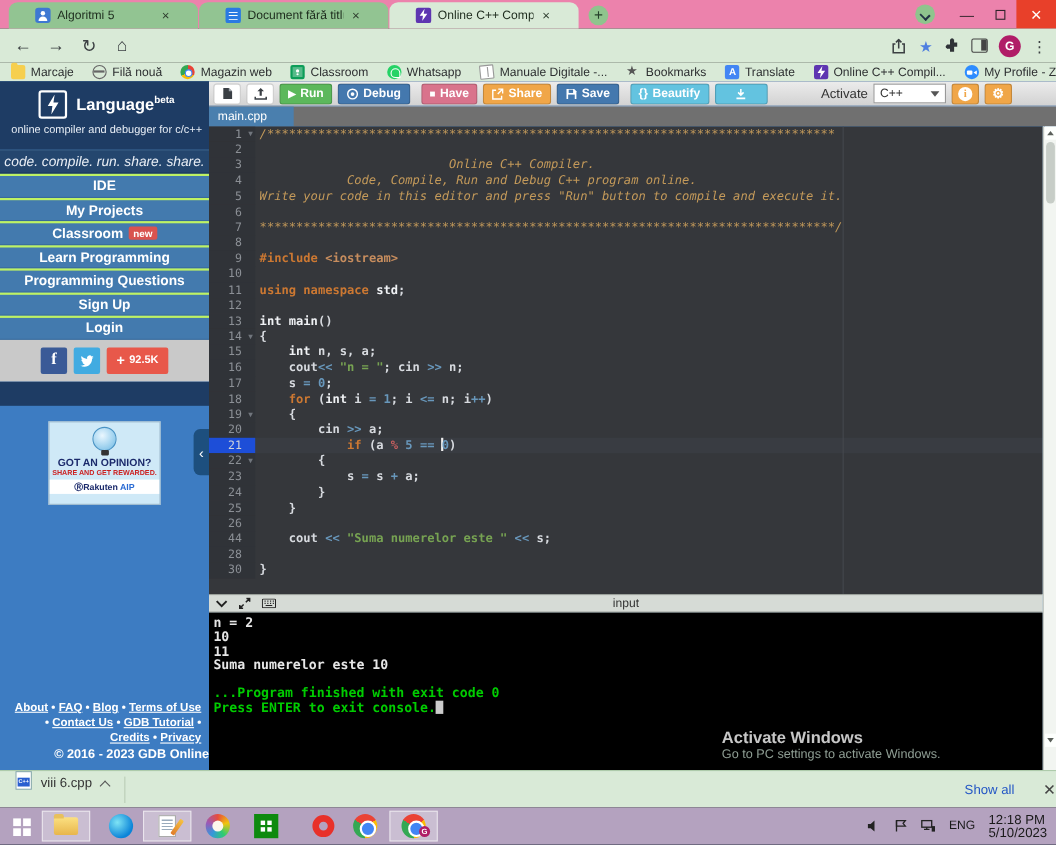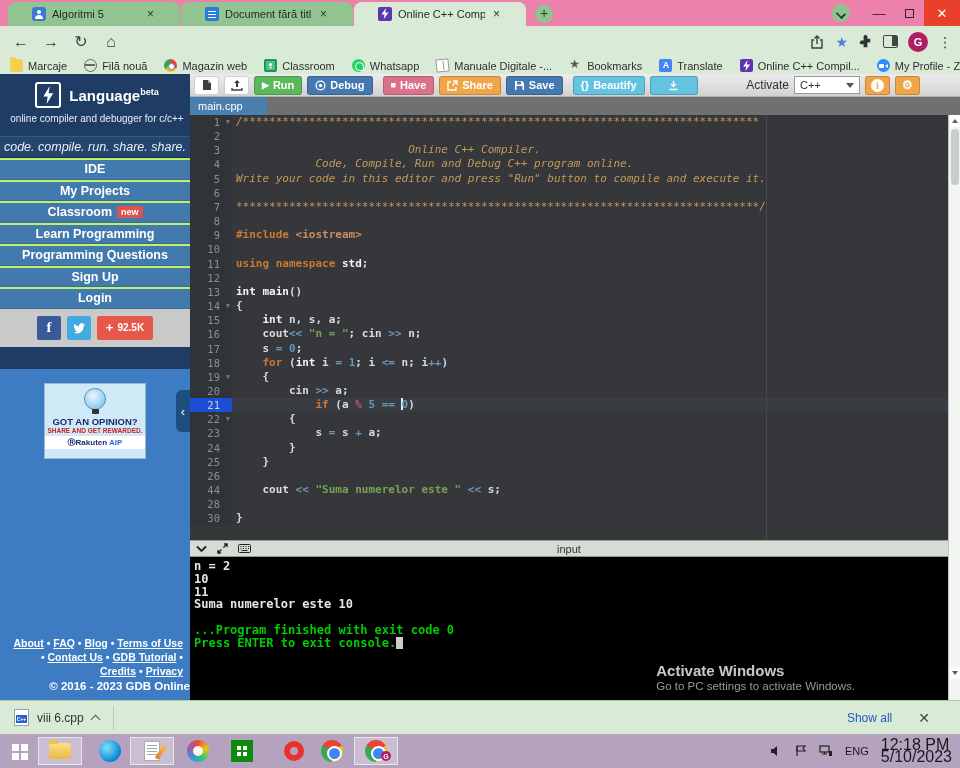--- a/index.html
+++ b/index.html
@@ -156,27 +156,27 @@
   
   #scrollcol{position:absolute;left:758px;top:41px;width:12px;height:585px;background:#f2f5f1;border-left:1px solid #bfc5bf}
   .sc-arrow{position:absolute;left:1px;width:10px;height:12px;background:#fdfffd;display:flex;align-items:center;justify-content:center}
   .sc-tri{width:0;height:0;border-left:3px solid transparent;border-right:3px solid transparent}
   #sc-up{top:0}#sc-up .sc-tri{border-bottom:4px solid #5a5f5a}
   #sc-down{top:552px}#sc-down .sc-tri{border-top:4px solid #5a5f5a}
   #sc-thumb{position:absolute;left:2px;top:14px;width:8px;height:56px;background:#c7cdc7;border-radius:4px}
 
   
   #downloadbar{position:absolute;left:0;top:700px;width:960px;height:34px;background:#d9ead7;border-top:1px solid #aecbab;display:flex;align-items:center}
-  #dl-item{display:flex;align-items:center;gap:8px;padding:4px 14px;height:100%}
+  #dl-item{display:flex;align-items:flex-end;gap:8px;padding:16px 14px;height:100%}
   #dl-fileicon{width:15px;height:17px;background:#fff;border:1px solid #8aa;position:relative}
   #dl-fileicon::after{content:"C++";position:absolute;left:1px;top:5px;width:11px;height:8px;background:#2a5fd0;color:#fff;font-size:5px;font-weight:bold;text-align:center;line-height:8px}
   #dl-name{font-size:12px;color:#333}
   #dl-chevron{width:7px;height:7px;border-top:1.5px solid #555;border-right:1.5px solid #555;transform:rotate(-45deg);margin-top:3px}
   #dl-sep{width:1px;height:24px;background:#b9ccb6}
-  #dl-right{margin-left:auto;display:flex;align-items:center;gap:26px;padding-right:30px}
+  #dl-right{margin-left:auto;display:flex;align-items:center;gap:26px;padding-right:0}
   #dl-showall{font-size:12px;color:#2356c5}
   #dl-close{font-size:14px;color:#444}
 
   
   #taskbar{position:absolute;left:0;top:734px;width:960px;height:34px;background:#b4a2bf}
   .tk-btn{position:absolute;top:3px;height:28px;display:flex;align-items:center;justify-content:center}
   .tk-boxed{background:rgba(255,255,255,.30);border:1px solid rgba(255,255,255,.6)}
   #tb-start{left:0;width:38px}
   .win-pane{width:7px;height:7px;background:#fff;box-shadow:9px 0 #fff,0 9px #fff,9px 9px #fff;margin:-8px 8px 0 0}
   #tb-explorer{left:38px;width:44px}
@@ -197,21 +197,21 @@
   #tb-opera{left:278px;width:32px}
   .opera{width:20px;height:20px;border-radius:50%;border:6px solid #e8312a}
   #tb-chrome{left:316px;width:32px}
   #tb-chromeg{left:354px;width:44px}
   .chrome{width:22px;height:22px;border-radius:50%;background:conic-gradient(from -60deg,#ea4335 0 120deg,#fbbc05 120deg 240deg,#34a853 240deg 360deg);position:relative}
   .chrome::after{content:"";position:absolute;left:5.5px;top:5.5px;width:11px;height:11px;border-radius:50%;background:#4285f4;border:2.5px solid #fff}
   .gbadge{position:absolute;right:6px;bottom:3px;width:10px;height:10px;border-radius:50%;background:#b01d67;color:#fff;font-size:7px;font-weight:bold;display:flex;align-items:center;justify-content:center}
   #tray{position:absolute;right:0;top:0;height:34px;display:flex;align-items:center;gap:12px;padding-right:8px}
   #tray svg{display:block}
   #tray-lang{font-size:11px;color:#1a1a1a}
-  #tray-clock{font-size:16px;color:#1a1a1a;text-align:left;line-height:12px}
+  #tray-clock{font-size:12px;color:#1a1a1a;text-align:left;line-height:12px}
 </style>
 </head>
 <body>
 
 <div id="tabstrip">
   <div style="width:8px;flex:none"></div>
   <div id="tabs" style="display:flex;align-items:flex-end">
       <div class="btab">
         <span class="fav ic-person-icon"></span>
         <span class="btab-label">Algoritmi 5</span>

